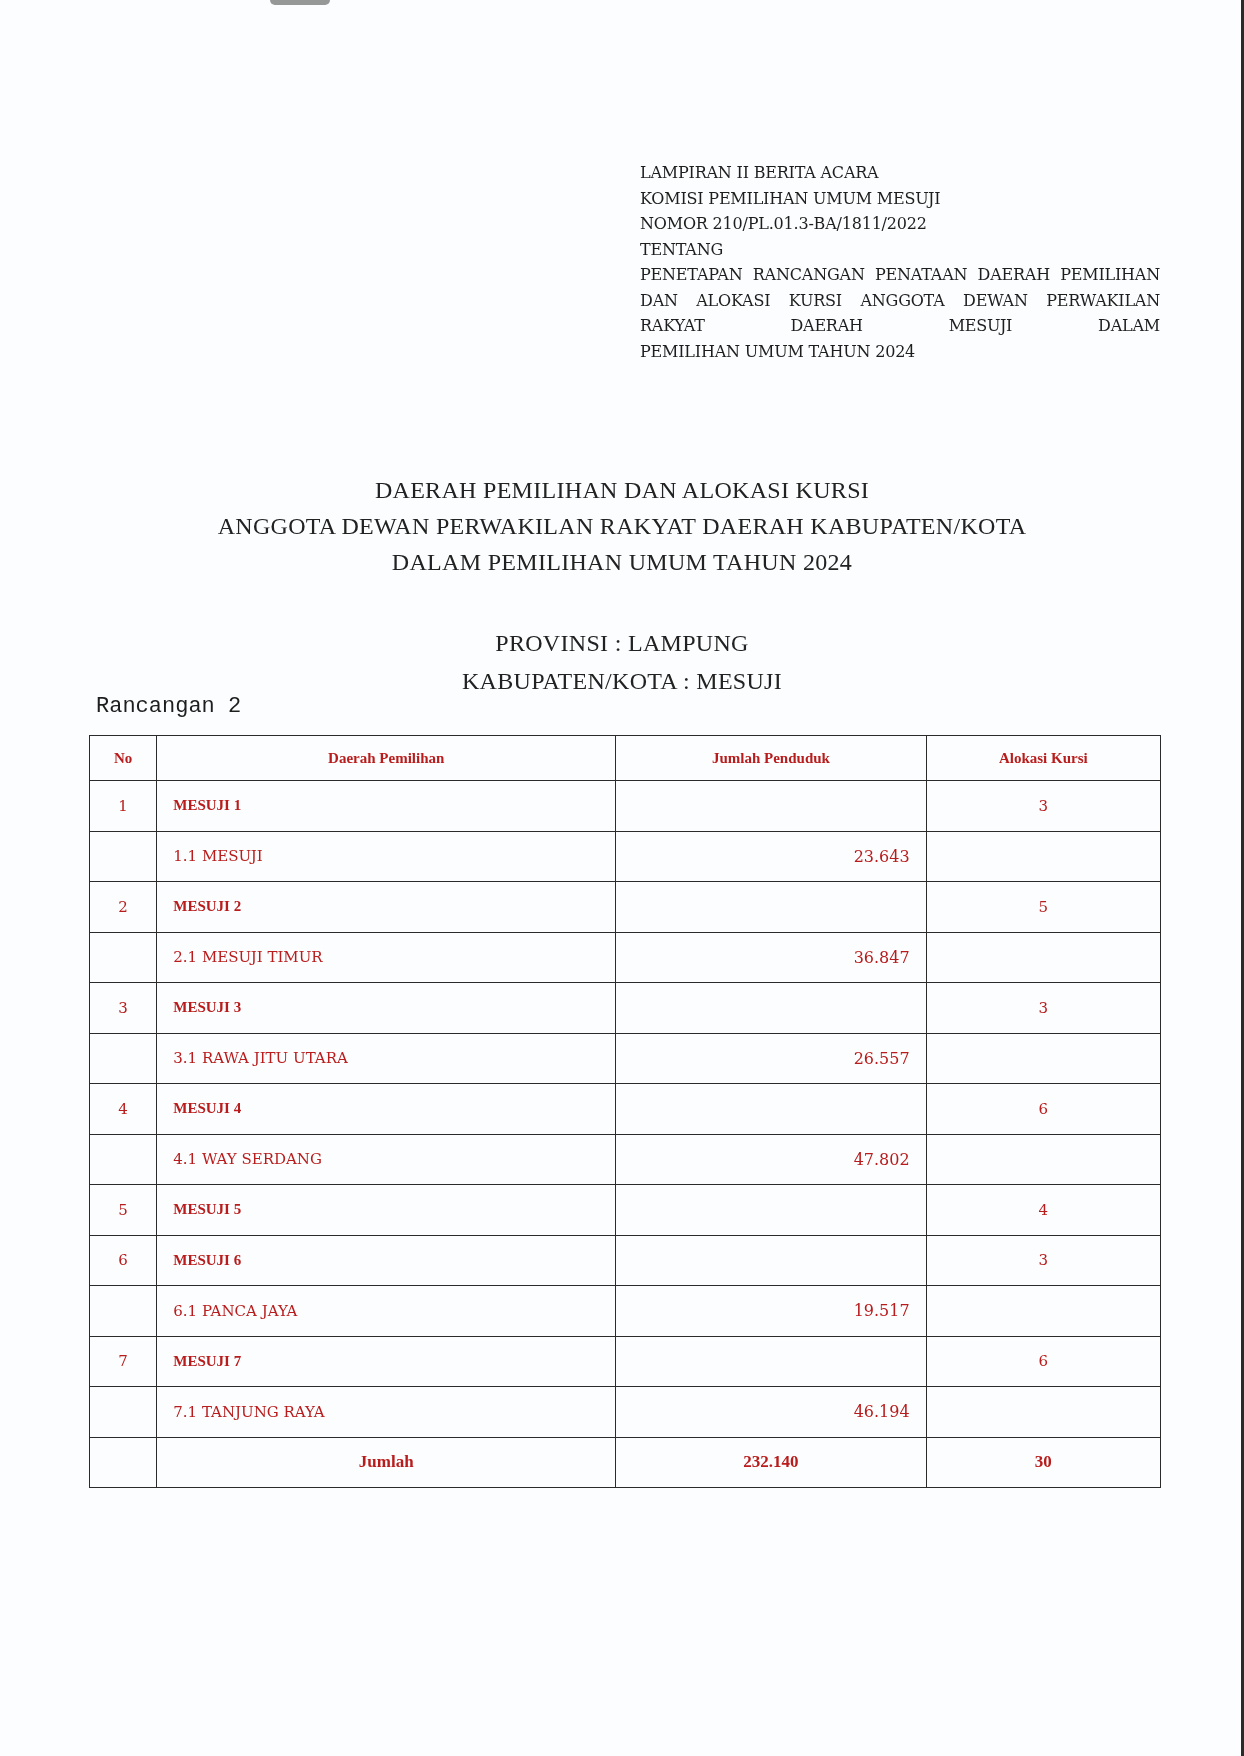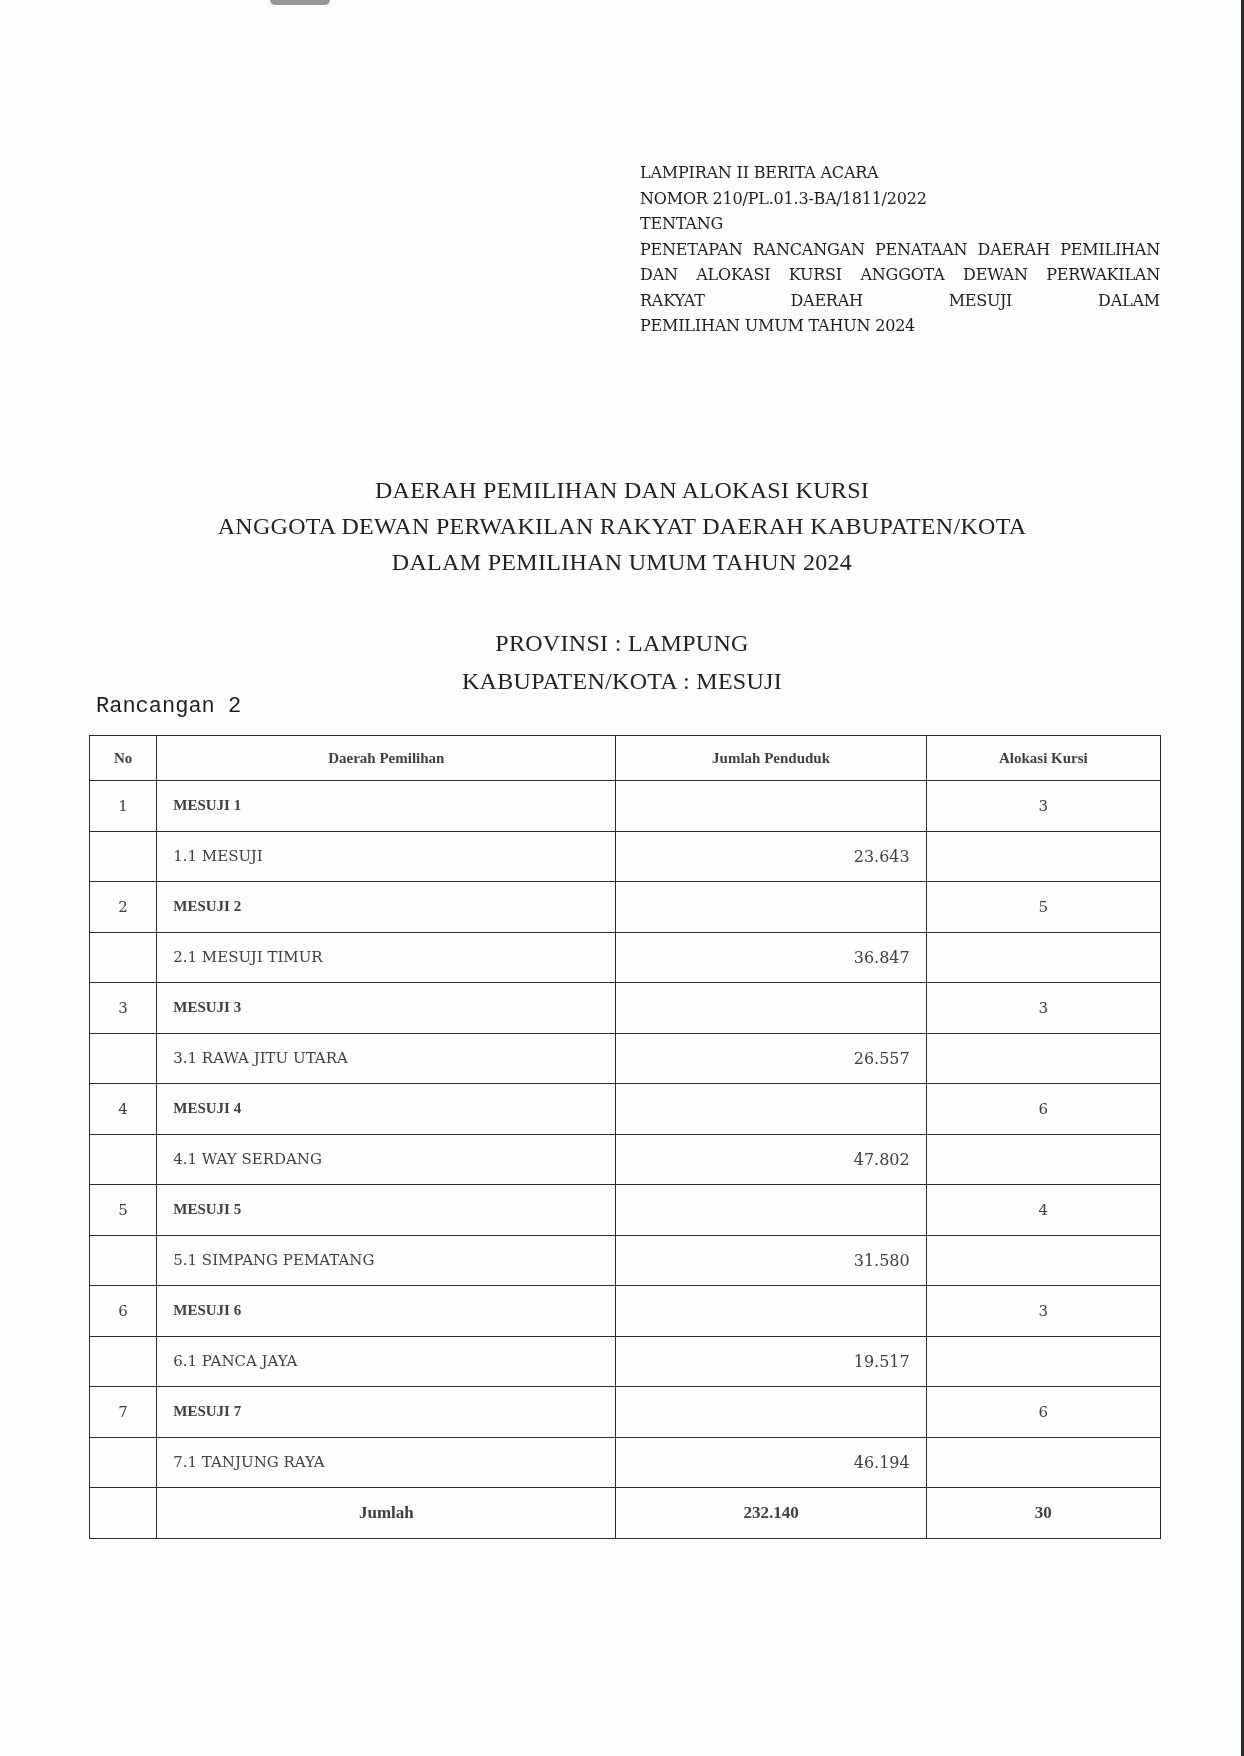--- a/index.html
+++ b/index.html
@@ -76,21 +76,21 @@
     font-size: 22px;
     color: #1e1e1e;
   }
   table.dapil {
     position: absolute;
     left: 89px;
     top: 735px;
     width: 1072px;
     border-collapse: collapse;
     font-family: "Liberation Serif", "DejaVu Serif", serif;
-    color: #404040;
+    color: #b91c1c;
   }
   table.dapil td, table.dapil th {
     border: 1.6px solid #2b2b2b;
     padding: 0;
   }
   table.dapil th {
     height: 44px;
     font-size: 15px;
     font-weight: bold;
     text-align: center;
@@ -112,20 +112,21 @@
   .total .c-pop { text-align: center; padding-right: 0 !important; }
 </style>
 </head>
 <body>
 
 <div class="scan-mark"></div>
 <div class="edge-right"></div>
 
 <div class="attachment">
   <span class="line">LAMPIRAN II BERITA ACARA</span>
+  <span class="line">KOMISI PEMILIHAN UMUM MESUJI</span>
   <span class="line">NOMOR 210/PL.01.3-BA/1811/2022</span>
   <span class="line">TENTANG</span>
   <span class="line justify">PENETAPAN RANCANGAN PENATAAN DAERAH PEMILIHAN DAN ALOKASI KURSI ANGGOTA DEWAN PERWAKILAN RAKYAT DAERAH MESUJI DALAM</span>
   <span class="line">PEMILIHAN UMUM TAHUN 2024</span>
 </div>
 
 <div class="titles titles-main">
   <span class="t">DAERAH PEMILIHAN DAN ALOKASI KURSI</span>
   <span class="t">ANGGOTA DEWAN PERWAKILAN RAKYAT DAERAH KABUPATEN/KOTA</span>
   <span class="t">DALAM PEMILIHAN UMUM TAHUN 2024</span>
@@ -199,26 +200,20 @@
       <td class="c-pop">47.802</td>
       <td class="c-seat"></td>
     </tr>
 
     <tr class="district">
       <td class="c-no">5</td>
       <td class="c-name">MESUJI 5</td>
       <td class="c-pop"></td>
       <td class="c-seat">4</td>
     </tr>
-    <tr class="sub">
-      <td class="c-no"></td>
-      <td class="c-name">5.1 SIMPANG PEMATANG</td>
-      <td class="c-pop">31.580</td>
-      <td class="c-seat"></td>
-    </tr>
 
     <tr class="district">
       <td class="c-no">6</td>
       <td class="c-name">MESUJI 6</td>
       <td class="c-pop"></td>
       <td class="c-seat">3</td>
     </tr>
     <tr class="sub">
       <td class="c-no"></td>
       <td class="c-name">6.1 PANCA JAYA</td>

